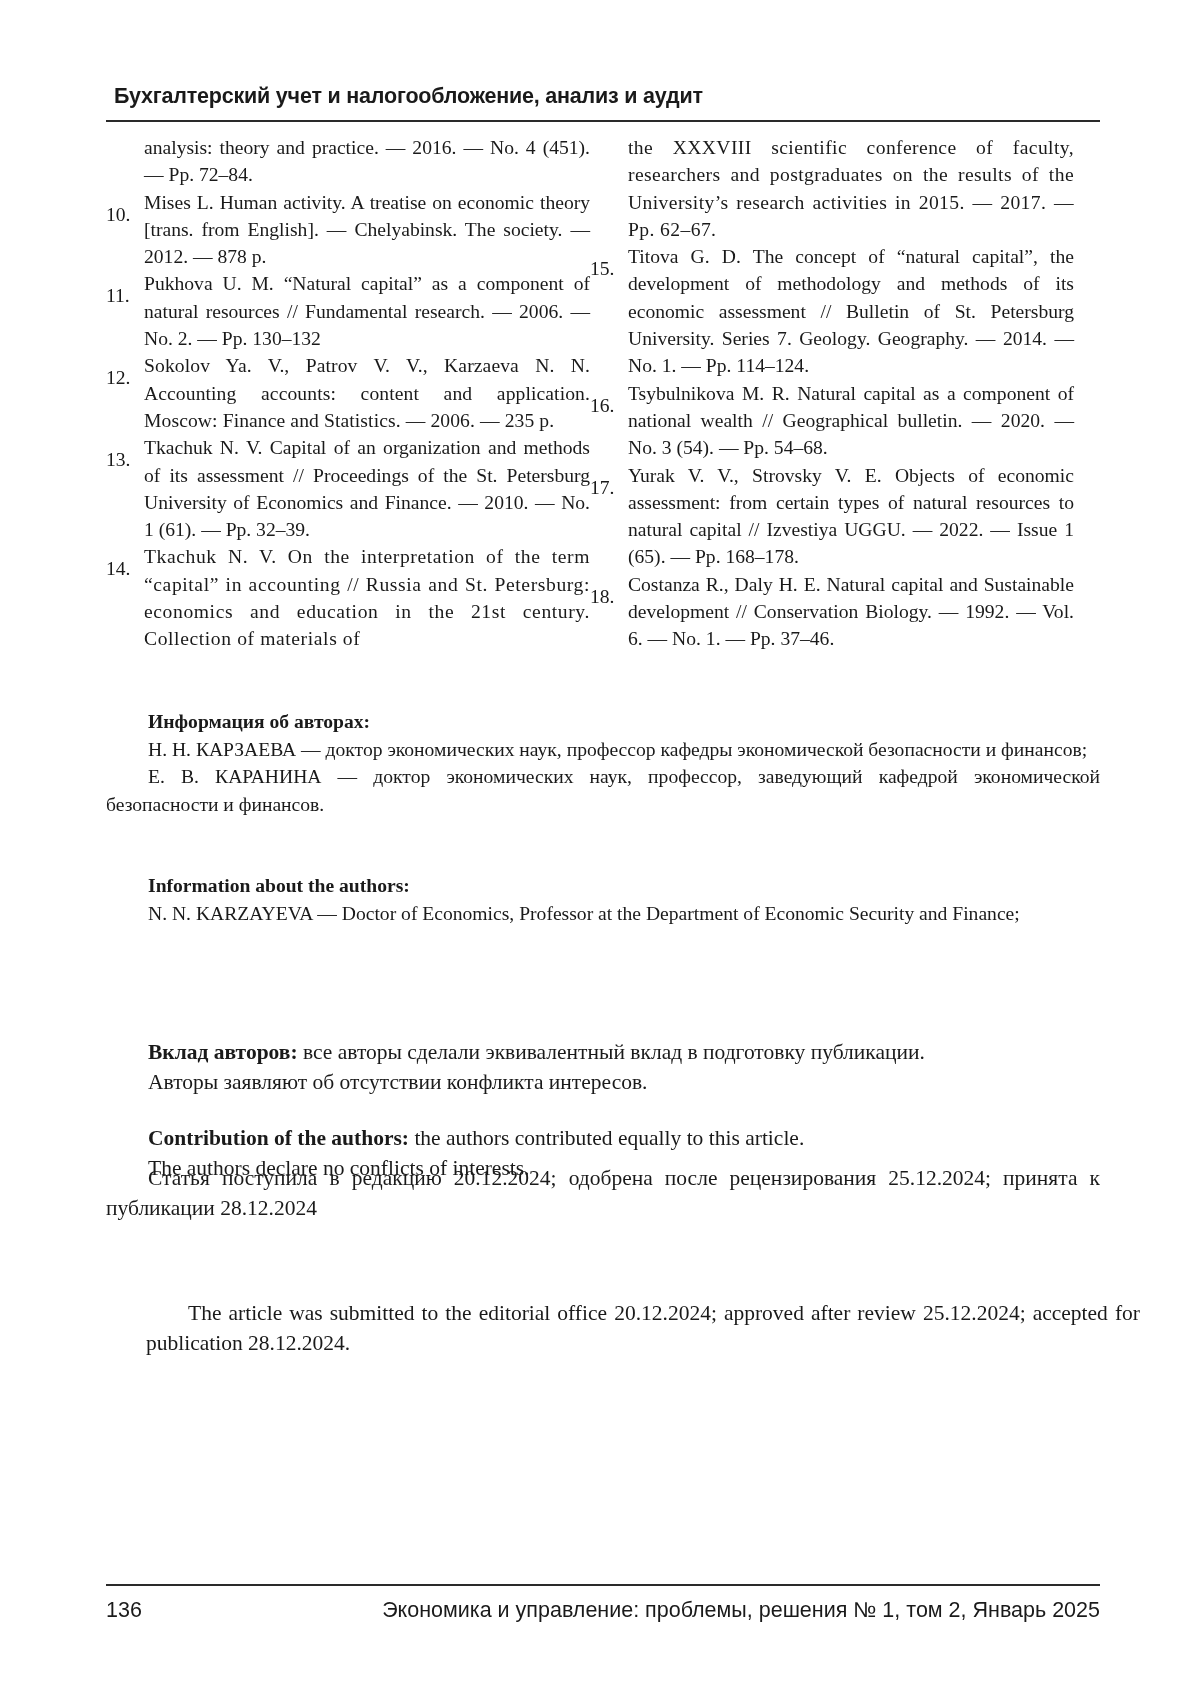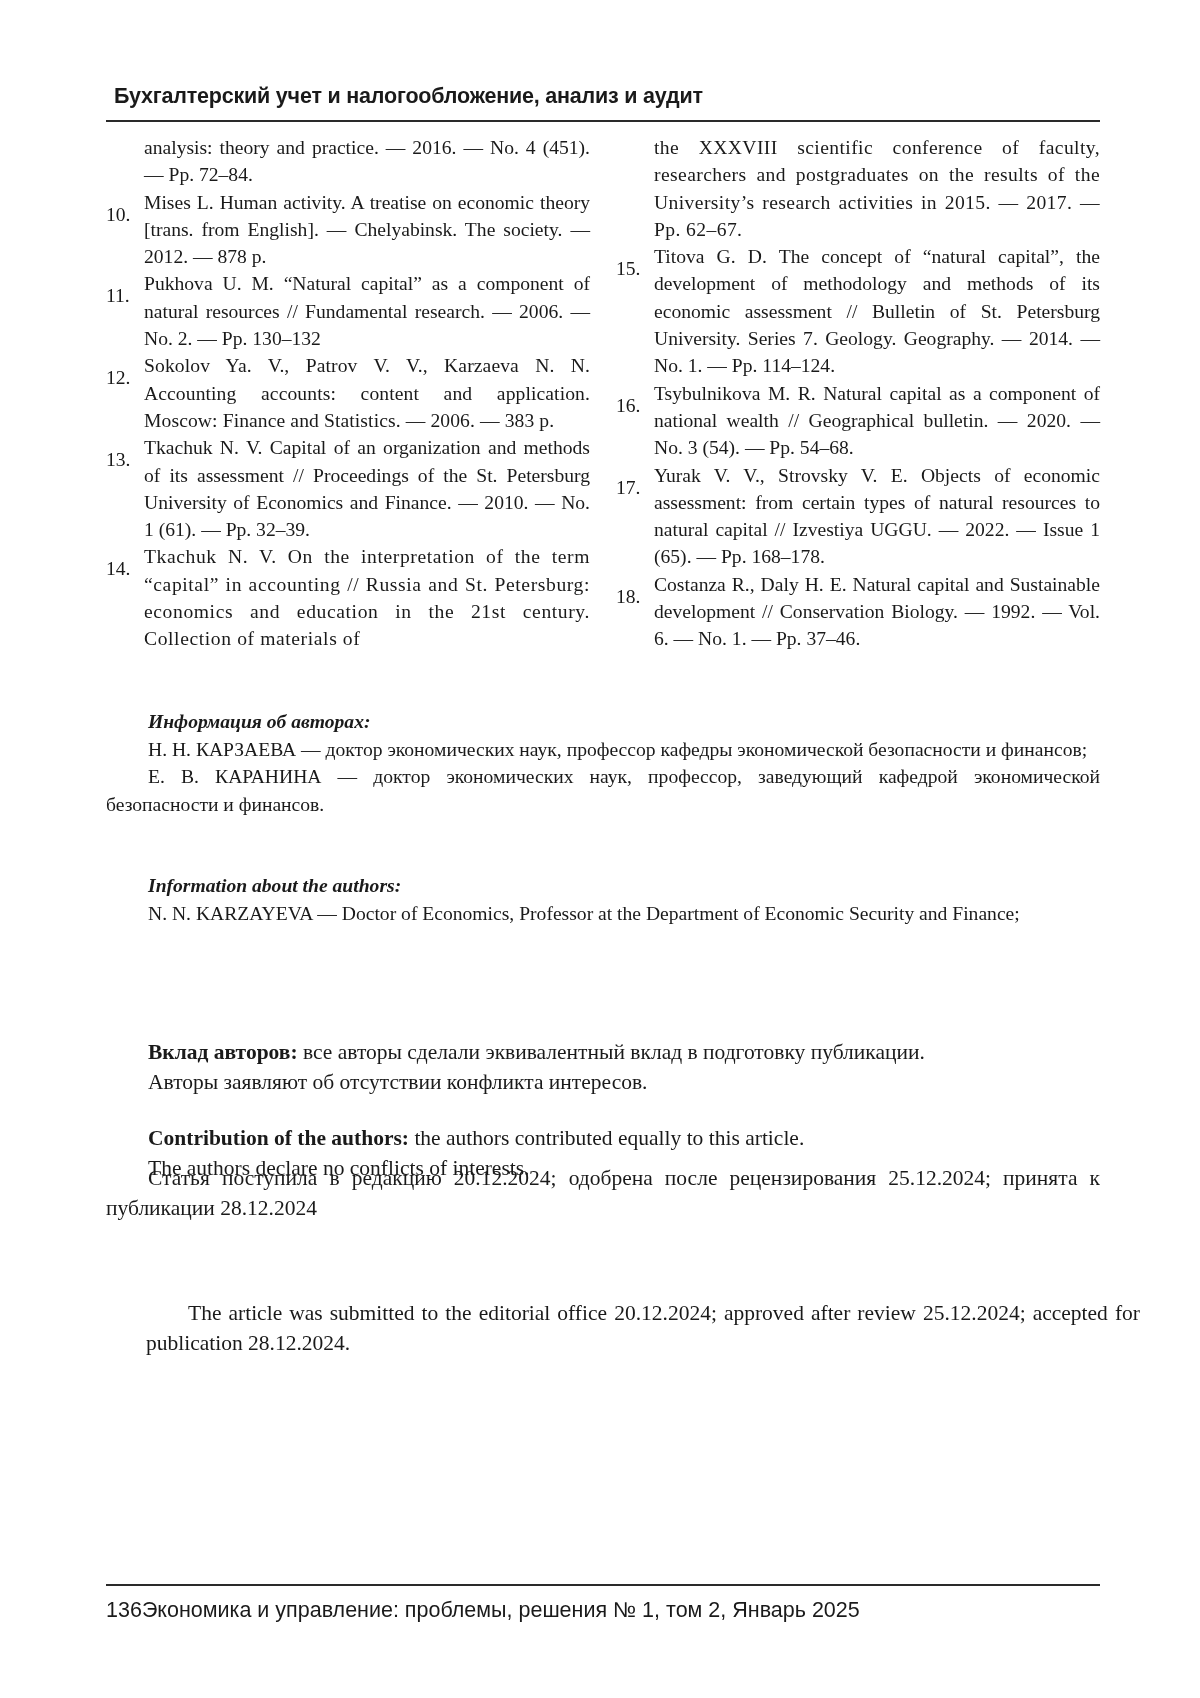--- a/index.html
+++ b/index.html
@@ -5,38 +5,38 @@
   html, body { margin: 0; padding: 0; background: #ffffff; }
   body { width: 1200px; height: 1698px; position: relative; overflow: hidden; color: #1a1a1a; }
   .page { position: absolute; left: 106px; top: 0; width: 994px; height: 1698px; }
   .running-head {
     position: absolute; top: 84px; left: 8px; width: 994px;
     font-family: "Liberation Sans", sans-serif; font-weight: bold; font-size: 21.5px;
     letter-spacing: -0.2px; color: #1a1a1a; white-space: nowrap;
   }
   .head-rule { position: absolute; top: 120px; left: 0; width: 994px; height: 2px; background: #2a2a2a; }
 
-  .refs { position: absolute; top: 134px; left: 0; width: 994px; display: flex; justify-content: space-between;
+  .refs { position: absolute; top: 134px; left: 0; width: 994px; display: flex; justify-content: flex-start;
     font-family: "Liberation Serif", serif; font-size: 19.6px; line-height: 27.3px; }
   .col { width: 484px; }
   .ref { position: relative; padding-left: 38px; text-align: justify; }
   .ref .num { position: absolute; left: 0; top: 12px; }
   .ref .txt { display: block; }
   .ref.cont { padding-left: 38px; }
 
   .block { position: absolute; left: 0; width: 994px; font-family: "Liberation Serif", serif; }
   .info { font-size: 19.6px; line-height: 27.5px; text-align: justify; }
   .info p { margin: 0; text-indent: 42px; }
-  .info .h { font-weight: bold; font-style: italic; }
+  .info .h { font-weight: bold; }
   .big { font-size: 21.5px; line-height: 29.5px; }
   .big p { margin: 0; text-indent: 42px; text-align: justify; }
   .b { font-weight: bold; }
 
   .foot-rule { position: absolute; top: 1584px; left: 0; width: 994px; height: 2px; background: #2a2a2a; }
-  .footer { position: absolute; top: 1598px; left: 0; width: 994px; display: flex; justify-content: flex-start;
+  .footer { position: absolute; top: 1598px; left: 0; width: 994px; display: flex; justify-content: space-between;
     font-family: "Liberation Sans", sans-serif; font-size: 21.5px; color: #1a1a1a; }
 </style>
 </head>
 <body>
 
 <div class="page">
 
   <div class="running-head">Бухгалтерский учет и налогообложение, анализ и аудит</div>
   <div class="head-rule"></div>
 
@@ -48,21 +48,21 @@
       <div class="ref">
         <span class="num">10.</span>
         <span class="txt">Mises L. Human activity. A treatise on economic theory [trans. from English]. — Chelyabinsk. The society. — 2012. — 878 p.</span>
       </div>
       <div class="ref">
         <span class="num">11.</span>
         <span class="txt">Pukhova U. M. “Natural capital” as a component of natural resources // Fundamental research. — 2006. — No. 2. — Pp. 130–132</span>
       </div>
       <div class="ref">
         <span class="num">12.</span>
-        <span class="txt" style="letter-spacing:0.1px">Sokolov Ya. V., Patrov V. V., Karzaeva N. N. Accounting accounts: content and application. Moscow: Finance and Statistics. — 2006. — 383 p.</span>
+        <span class="txt" style="letter-spacing:0.1px">Sokolov Ya. V., Patrov V. V., Karzaeva N. N. Accounting accounts: content and application. Moscow: Finance and Statistics. — 2006. — 235 p.</span>
       </div>
       <div class="ref">
         <span class="num">13.</span>
         <span class="txt">Tkachuk N. V. Capital of an organization and methods of its assessment // Proceedings of the St. Petersburg University of Economics and Finance. — 2010. — No. 1 (61). — Pp. 32–39.</span>
       </div>
       <div class="ref">
         <span class="num">14.</span>
         <span class="txt" style="letter-spacing:0.6px">Tkachuk N. V. On the interpretation of the term “capital” in accounting // Russia and St. Petersburg: economics and education in the 21st century. Collection of materials of</span>
       </div>
     </div>

